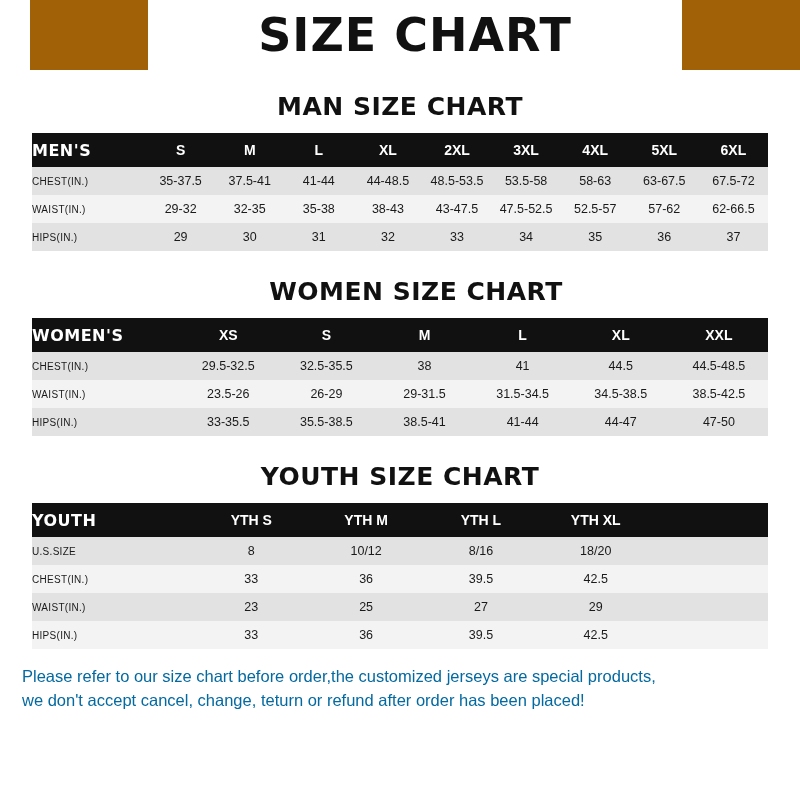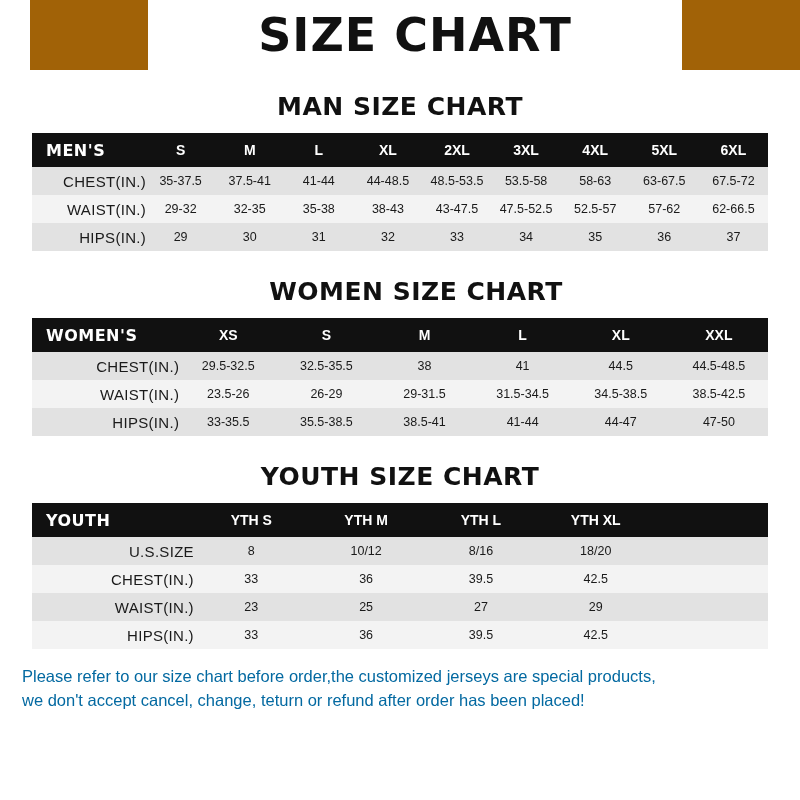--- a/index.html
+++ b/index.html
@@ -88,31 +88,30 @@
     background: #111111;
   }
   table.size-table thead th {
     color: #ffffff;
     font-weight: bold;
     font-size: 14px;
     height: 34px;
   }
   table.size-table thead th.label-col {
     text-align: left;
-    padding-left: 14px;
     font-family: "DejaVu Sans", sans-serif;
     font-size: 16px;
     letter-spacing: 0.5px;
   }
   
   table.size-table tbody tr:nth-child(odd)  { background: #e2e2e2; }
   table.size-table tbody tr:nth-child(even) { background: #f3f3f3; }
   table.size-table tbody td.label-col {
-    text-align: right;
-    font-size: 15px;
+    text-align: left;
+    font-size: 10px;
     color: #1a1a1a;
     letter-spacing: 0.3px;
   }
 
   
   .men-table   col.label { width: 15.5%; }
   .women-table col.label { width: 20%; }
   .youth-table col.label { width: 22%; }
 
   

